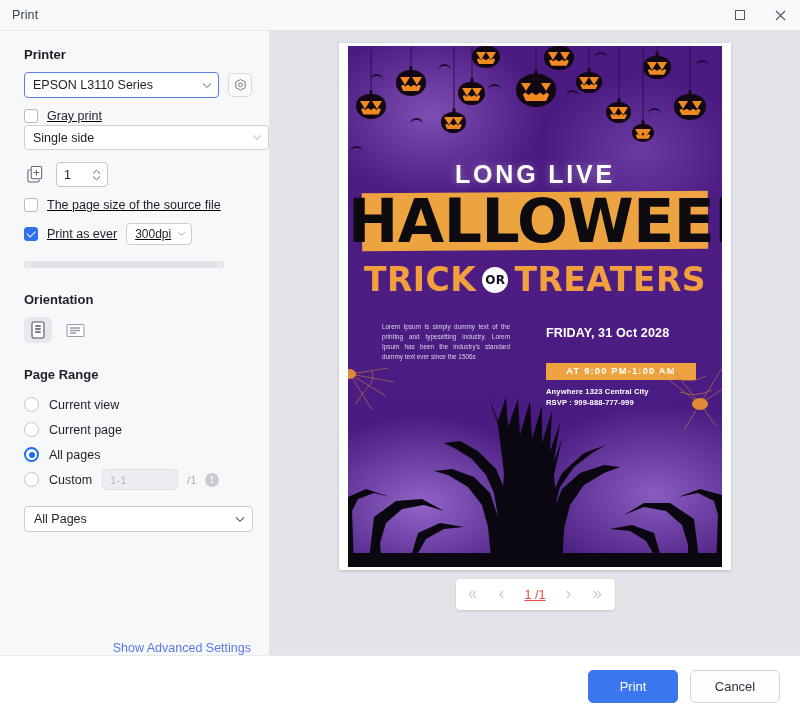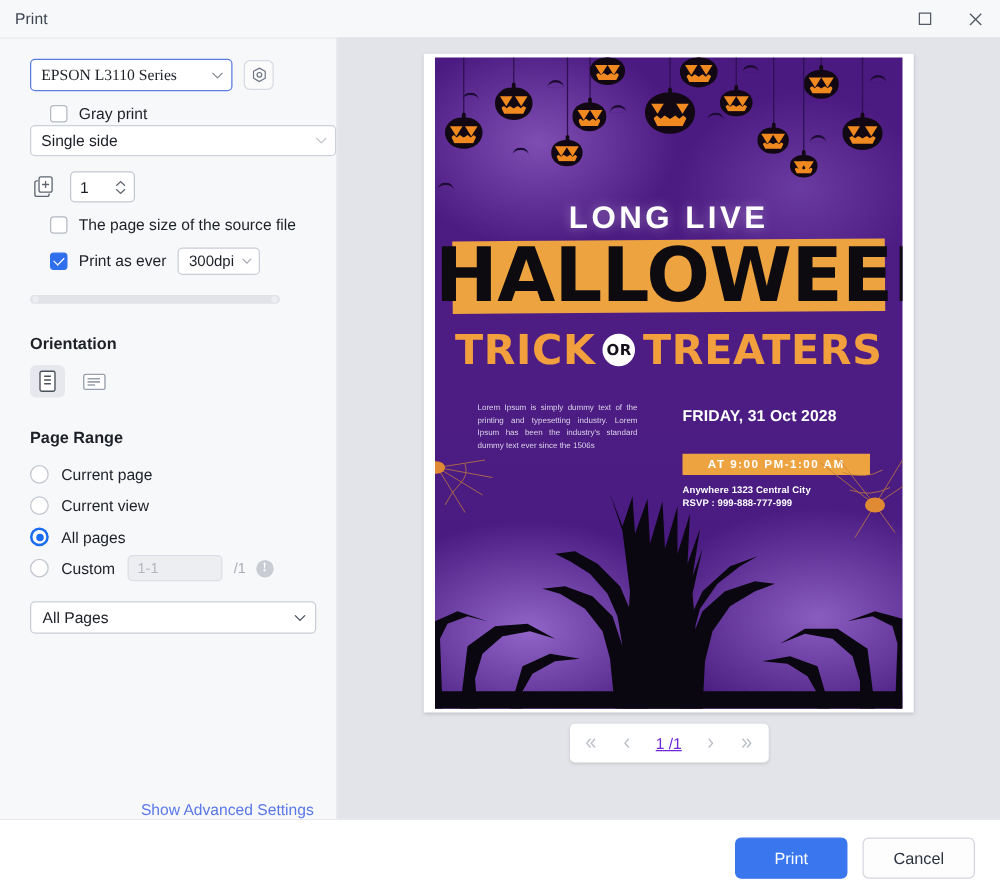--- a/index.html
+++ b/index.html
@@ -67,30 +67,30 @@
     display: flex; align-items: center;
     padding: 0 6px 0 8px;
     font-size: 12.5px; color: #1d2027;
     position: relative;
     cursor: default;
   }
   .select.accent { border-color: #5b7ce0; }
   .select .val { flex: 1 1 auto; white-space: nowrap; overflow: hidden; }
   .chev { margin-left: 6px; flex: 0 0 auto; opacity: .62; }
 
-  .printer-select { width: 162px; font-family: Liberation Serif, serif; }
+  .printer-select { width: 195px; }
   .gear-btn {
     width: 24px; height: 24px; margin-left: 9px;
     border: 1px solid #d7dae1; border-radius: 5px;
     background: #fbfbfc;
     display: flex; align-items: center; justify-content: center;
     cursor: default;
   }
 
-  .check-row { display: flex; align-items: center; margin: 11px 0 0 40px; }
+  .check-row { display: flex; align-items: center; margin: 11px 0 0 24px; text-decoration: underline; }
   .cbox {
     width: 14px; height: 14px; border-radius: 3px;
     border: 1.4px solid #b4b9c3; background: #fff;
     flex: 0 0 auto;
     display: flex; align-items: center; justify-content: center;
     cursor: default;
   }
   .cbox.on { background: #2f6fed; border-color: #2f6fed; }
   .cbox.on:after {
     content: ""; width: 7px; height: 3.5px;
@@ -312,21 +312,21 @@
 
   
   .pager {
     margin-top: 9px;
     width: 159px; height: 31px; background: #fff;
     border-radius: 4px; box-shadow: 0 1px 3px rgba(0,0,0,.13);
     display: flex; align-items: center; justify-content: space-between;
     padding: 0 11px;
   }
   .pg-btn { font-size: 13px; color: #b9bdc5; cursor: default; line-height: 1; }
-  .pg-num { font-size: 12.5px; color: #6d28d9; text-decoration: underline; }
+  .pg-num { font-size: 12.5px; color: #ef4444; text-decoration: underline; }
 
   
   .footer {
     flex: 0 0 62px; height: 62px;
     background: #fff; border-top: 1px solid #e7e9ed;
     display: flex; align-items: center; justify-content: flex-end;
     padding-right: 20px; gap: 12px;
   }
   .btn {
     height: 33px; border-radius: 5px; font-size: 13px;
@@ -354,20 +354,21 @@
           <path d="M2 2 L11 11 M11 2 L2 11" stroke="#555b66" stroke-width="1.1" fill="none"></path>
         </svg>
       </div>
     </div>
   </div>
 
   <div class="body-row">
 
     <div class="sidebar">
 
+      <div class="sec-title">Printer</div>
 
       <div class="field-row">
         <div class="select accent printer-select">
           <span class="val">EPSON L3110 Series</span>
           <svg class="chev" width="10" height="7" viewBox="0 0 10 7">
             <path d="M1 1.3 L5 5.3 L9 1.3" stroke="#3d4450" stroke-width="1.1" fill="none"></path>
           </svg>
         </div>
         <div class="gear-btn">
           <svg width="15" height="15" viewBox="0 0 16 16">
@@ -445,25 +446,25 @@
             <rect x="1" y="1.5" width="17" height="12" rx="1.4" fill="#fff" stroke="#9aa0ab" stroke-width="1.1"></rect>
             <path d="M4 5 h10 M4 7.5 h10 M4 10 h6" stroke="#9aa0ab" stroke-width="1.3"></path>
           </svg>
         </div>
       </div>
 
       <div class="sec-title mt">Page Range</div>
 
       <div class="radio-row">
         <div class="radio"></div>
-        <span class="radio-label">Current page</span>
+        <span class="radio-label">Current view</span>
       </div>
       <div class="radio-row">
         <div class="radio"></div>
-        <span class="radio-label">Current view</span>
+        <span class="radio-label">Current page</span>
       </div>
       <div class="radio-row">
         <div class="radio on"></div>
         <span class="radio-label">All pages</span>
       </div>
       <div class="radio-row">
         <div class="radio"></div>
         <span class="radio-label">Custom</span>
         <div class="custom-input">1-1</div>
         <span class="slash">/1</span>

